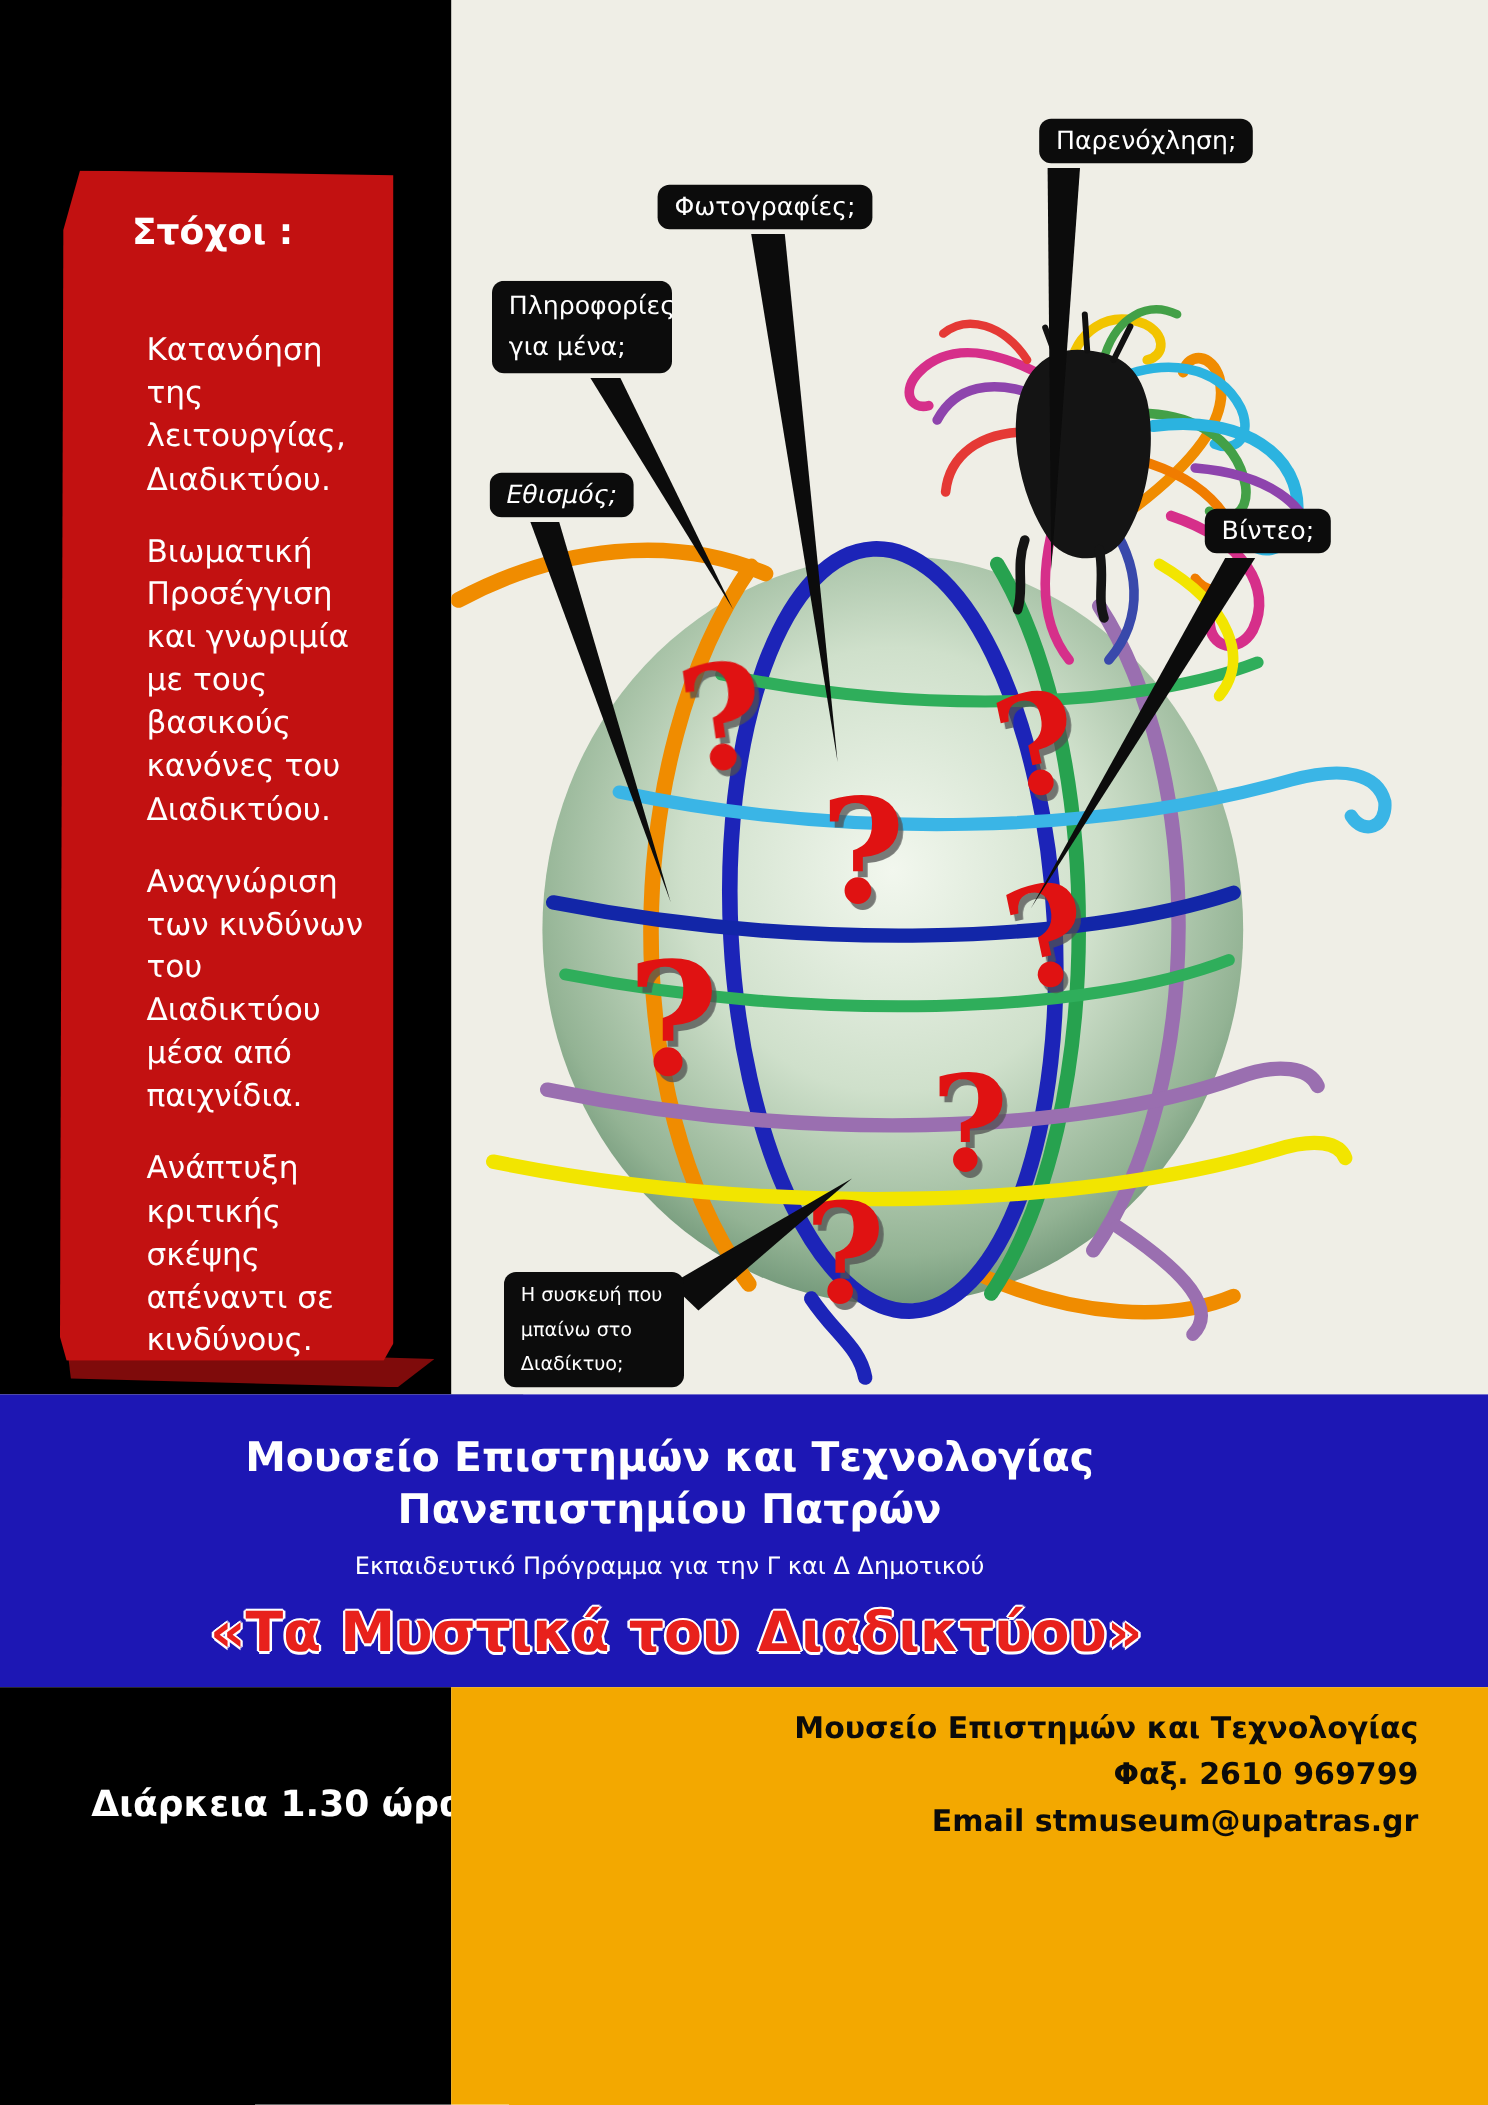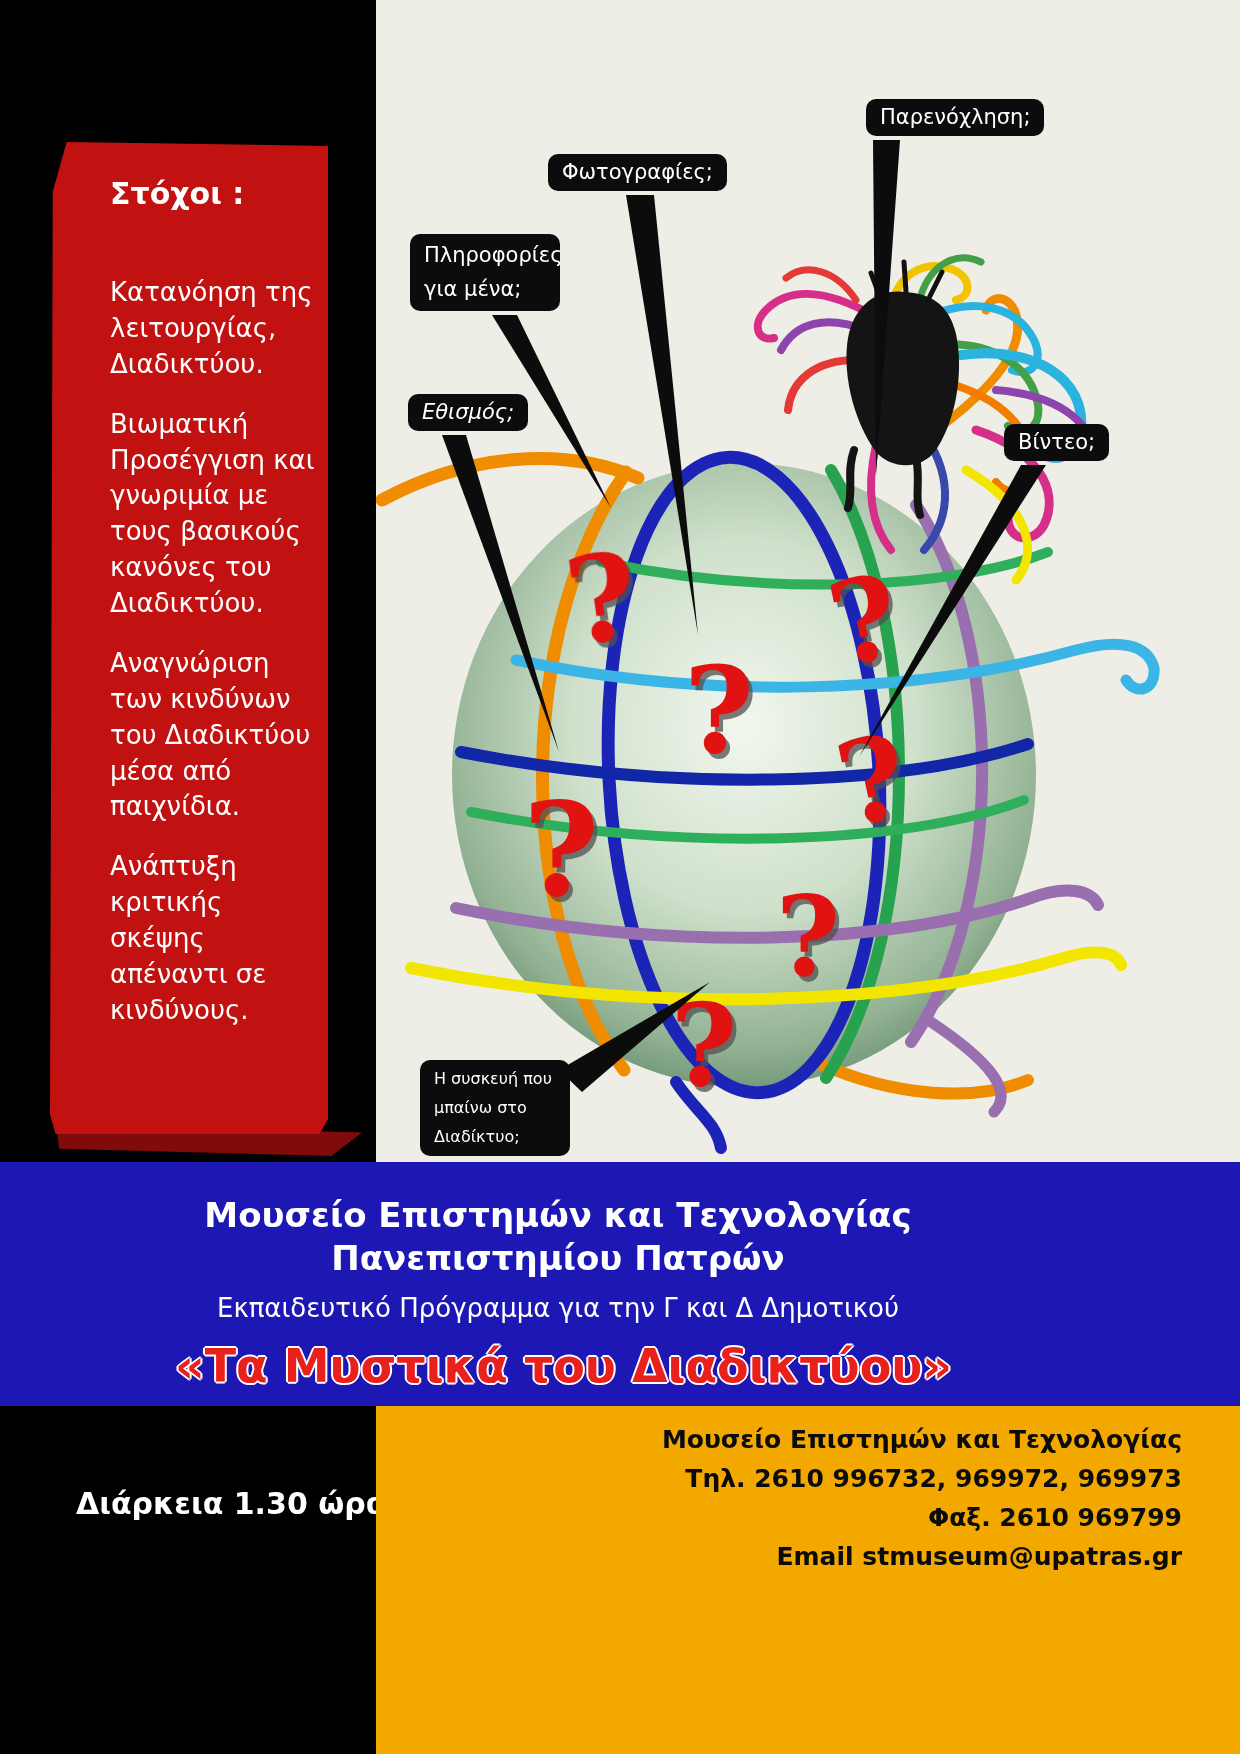--- a/index.html
+++ b/index.html
@@ -12,40 +12,40 @@
   .red-banner-main{
     position:absolute;left:50px;top:142px;width:278px;height:992px;background:#c21111;
     clip-path:polygon(6% 0%,100% 0.4%,100% 98.5%,97% 100%,2% 100%,0% 98%,1% 5%);
   }
   .red-banner-slab{
     position:absolute;left:56px;top:1120px;width:306px;height:36px;background:#7f0b0b;
     clip-path:polygon(0% 10%,100% 35%,90% 100%,1% 80%);
   }
   .goals{position:absolute;left:110px;top:176px;width:208px;color:#fff;}
   .goals h2{font-size:30px;font-weight:bold;margin:0 0 64px 0;}
-  .goals p{font-size:26px;line-height:1.38;margin:0 0 24px 0;}
+  .goals p{font-size:26px;line-height:1.38;margin:0 0 24px 12px;}
 
   .callout{
     position:absolute;background:#0c0c0c;color:#fff;font-size:21px;line-height:1.3;
     padding:5px 14px;border-radius:10px;white-space:nowrap;z-index:5;
   }
   .callout.wrap{white-space:normal;}
   .callout-harassment{left:490px;top:99px;}
   .callout-photos{left:172px;top:154px;}
   .callout-info{left:34px;top:234px;width:122px;line-height:1.6;}
   .callout-addiction{left:32px;top:394px;font-style:italic;}
   .callout-video{left:628px;top:424px;}
   .callout-device{left:44px;top:1060px;width:122px;font-size:16px;line-height:1.8;}
 
   svg.illustration{position:absolute;left:0;top:0;width:864px;height:1162px;}
 
   .blue-band{position:absolute;left:0;top:1162px;width:1240px;height:244px;background:#1d17b4;color:#fff;}
   .blue-inner{width:1116px;text-align:center;padding-top:32px;}
   .museum-line1,.museum-line2{font-size:34px;font-weight:bold;line-height:1.25;}
-  .program-line{font-size:26px;margin-top:14px;}
+  .program-line{font-size:20px;margin-top:14px;}
   .program-title{
     font-size:46px;font-weight:bold;margin-top:16px;color:#e8211c;
     text-shadow:2px 0 #fff,-2px 0 #fff,0 2px #fff,0 -2px #fff,1px 1px #fff,-1px -1px #fff,1px -1px #fff,-1px 1px #fff;
     padding-left:11px;
   }
   .bottom-black{position:absolute;left:0;top:1406px;width:376px;height:348px;background:#000;}
   .duration{position:absolute;left:76px;top:80px;color:#fff;font-size:30px;font-weight:bold;white-space:nowrap;}
   .orange-band{position:absolute;left:376px;top:1406px;width:864px;height:348px;background:#f3a800;color:#0b0b0b;}
   .contact{padding:14px 58px 0 0;text-align:right;font-size:25px;font-weight:bold;line-height:39px;}
 </style>
@@ -165,19 +165,18 @@
     </div>
   </div>
 
   <div class="bottom-black">
     <div class="duration">Διάρκεια  1.30 ώρα</div>
   </div>
 
   <div class="orange-band">
     <div class="contact">
       <div>Μουσείο Επιστημών και Τεχνολογίας</div>
-      <div>Τηλ. 2610 996732, 969972, 969973</div>
       <div>Φαξ. 2610 969799</div>
       <div>Email stmuseum@upatras.gr</div>
     </div>
   </div>
 
 </div>
 
 </body></html>

